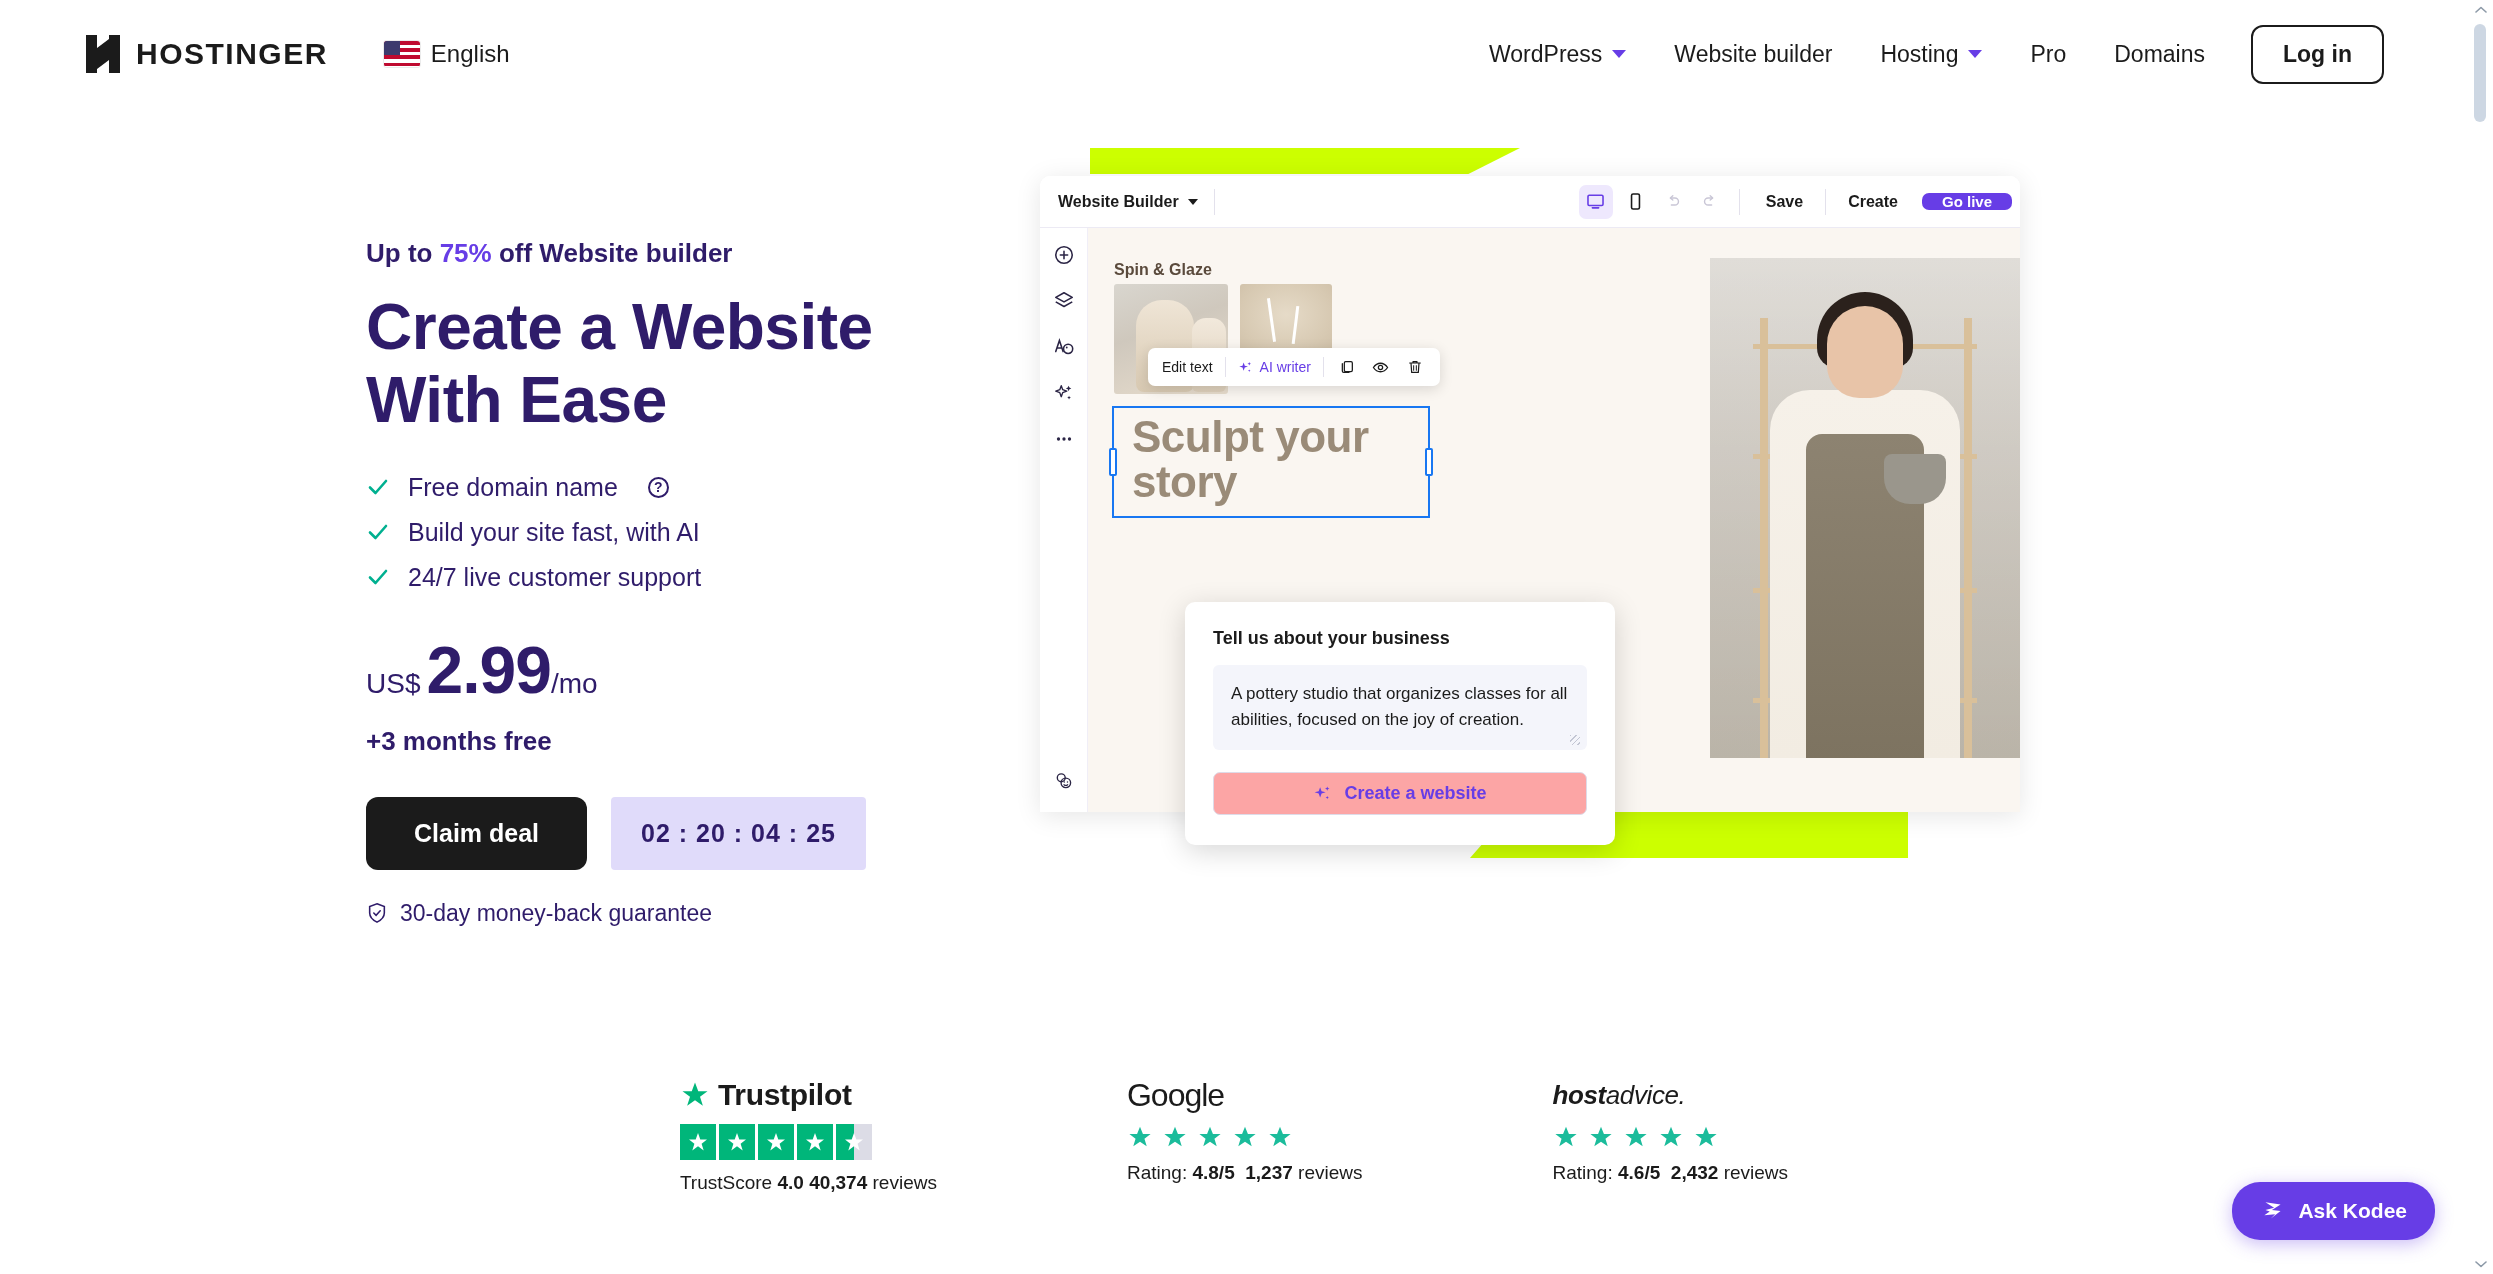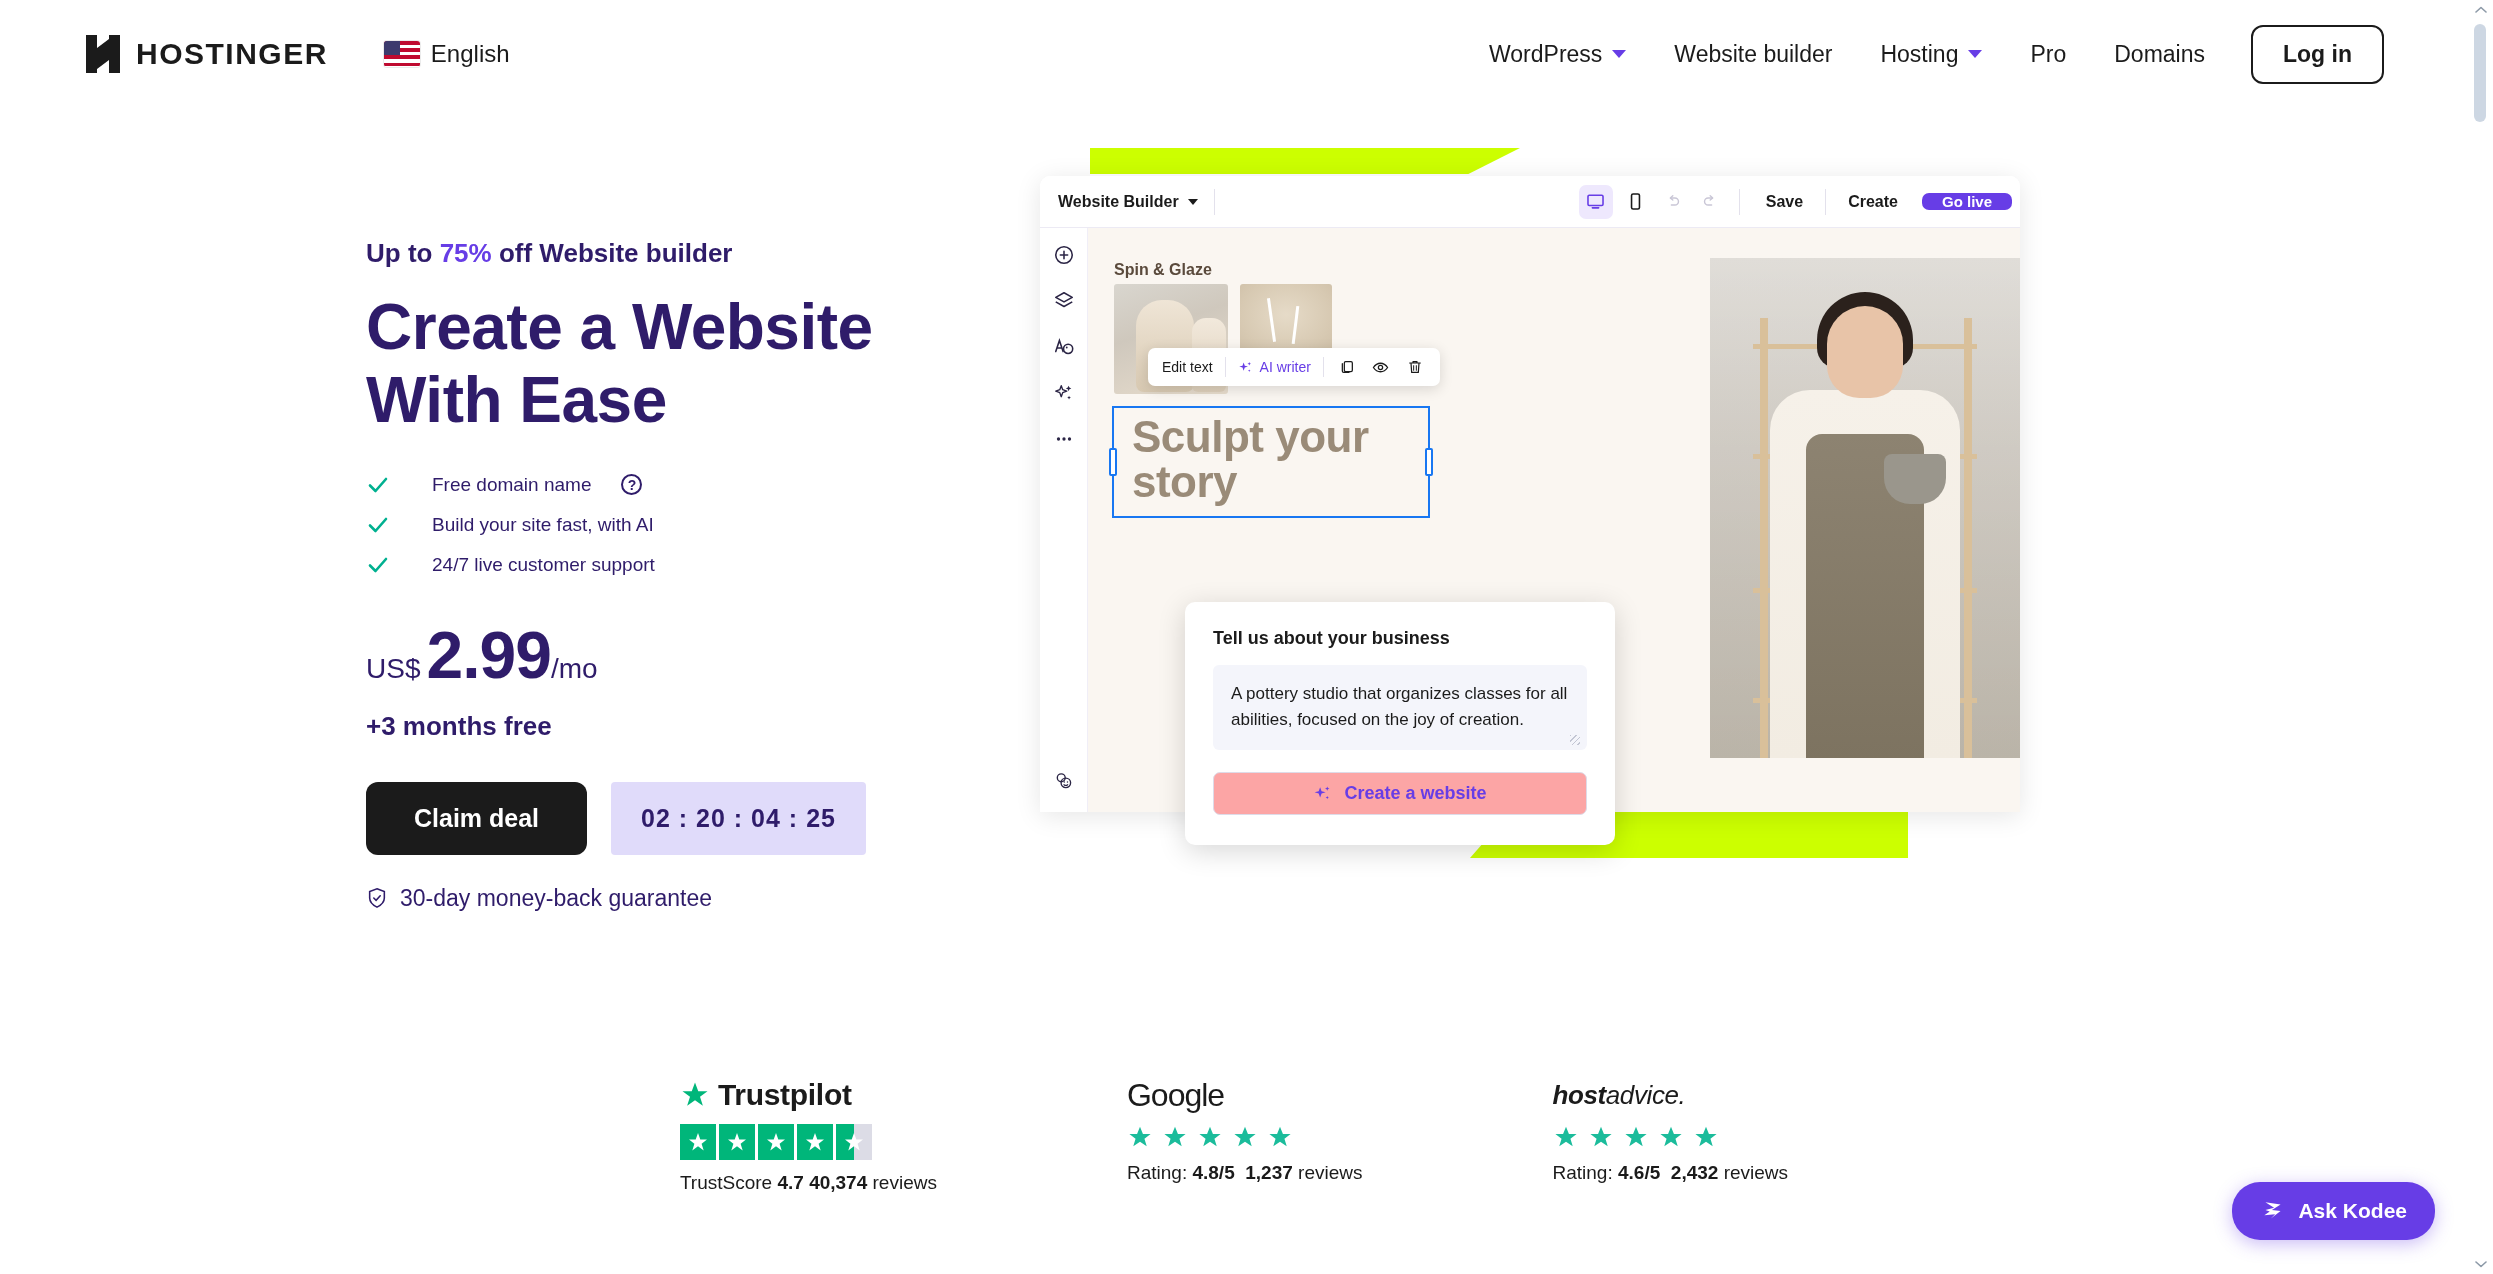--- a/index.html
+++ b/index.html
@@ -57,21 +57,21 @@
   
   .hero-left { position: absolute; left: 366px; top: 238px; width: 700px; }
   .eyebrow { font-size: 26px; font-weight: 700; color: #2f1c6a; margin-bottom: 22px; }
   .eyebrow .pct { color: #673de6; }
   .hero-title {
     font-size: 64px; line-height: 1.14; font-weight: 700; color: #2f1c6a;
     letter-spacing: -0.5px; max-width: 530px; margin-bottom: 36px;
   }
   .feature { display: flex; align-items: center; gap: 18px; margin-bottom: 16px; }
   .check { width: 24px; height: 24px; flex: 0 0 auto; }
-  .feature-label { font-size: 19px; color: #2f1c6a; margin-left: 24px; }
+  .feature-label { font-size: 25px; color: #2f1c6a; }
   .info-icon {
     width: 21px; height: 21px; border-radius: 50%; border: 2px solid #2f1c6a;
     display: inline-flex; align-items: center; justify-content: center;
     font-size: 14px; font-weight: 700; color: #2f1c6a; margin-left: 12px; cursor: pointer;
   }
   .price-row { display: flex; align-items: baseline; margin-top: 40px; }
   .cur { font-size: 28px; color: #2f1c6a; font-weight: 500; }
   .amount { font-size: 66px; font-weight: 700; color: #2f1c6a; letter-spacing: -1px; margin-left: 6px; }
   .per { font-size: 28px; color: #2f1c6a; }
   .months-free { font-size: 26px; font-weight: 700; color: #2f1c6a; margin-top: 18px; }
@@ -547,21 +547,21 @@
               <path d="M12 3 L14.3 9.6 H21 L15.6 13.7 L17.7 20.4 L12 16.3 L6.3 20.4 L8.4 13.7 L3 9.6 H9.7 z" fill="#fff"></path>
             </svg>
           </span>
         <span class="tp-star half">
             <svg width="24" height="24" viewBox="0 0 24 24">
               <path d="M12 3 L14.3 9.6 H21 L15.6 13.7 L17.7 20.4 L12 16.3 L6.3 20.4 L8.4 13.7 L3 9.6 H9.7 z" fill="#fff"></path>
             </svg>
           </span>
       </div>
       <div class="rev-text">
-        <span>TrustScore </span><b>4.7</b>&nbsp;<b>40,374</b><span> reviews</span>
+        <span>TrustScore </span><b>4.0</b>&nbsp;<b>40,374</b><span> reviews</span>
       </div>
     </div>
 
     <div class="rev-col">
       <div class="rev-logo">
         <span class="g-word">Google</span>
       </div>
       <div class="plain-stars">
         <svg width="26" height="26" viewBox="0 0 24 24">
             <path d="M12 2.5 L14.7 9.3 H21.8 L16.1 13.6 L18.2 20.6 L12 16.4 L5.8 20.6 L7.9 13.6 L2.2 9.3 H9.3 z" fill="#1bbc9b"></path>

